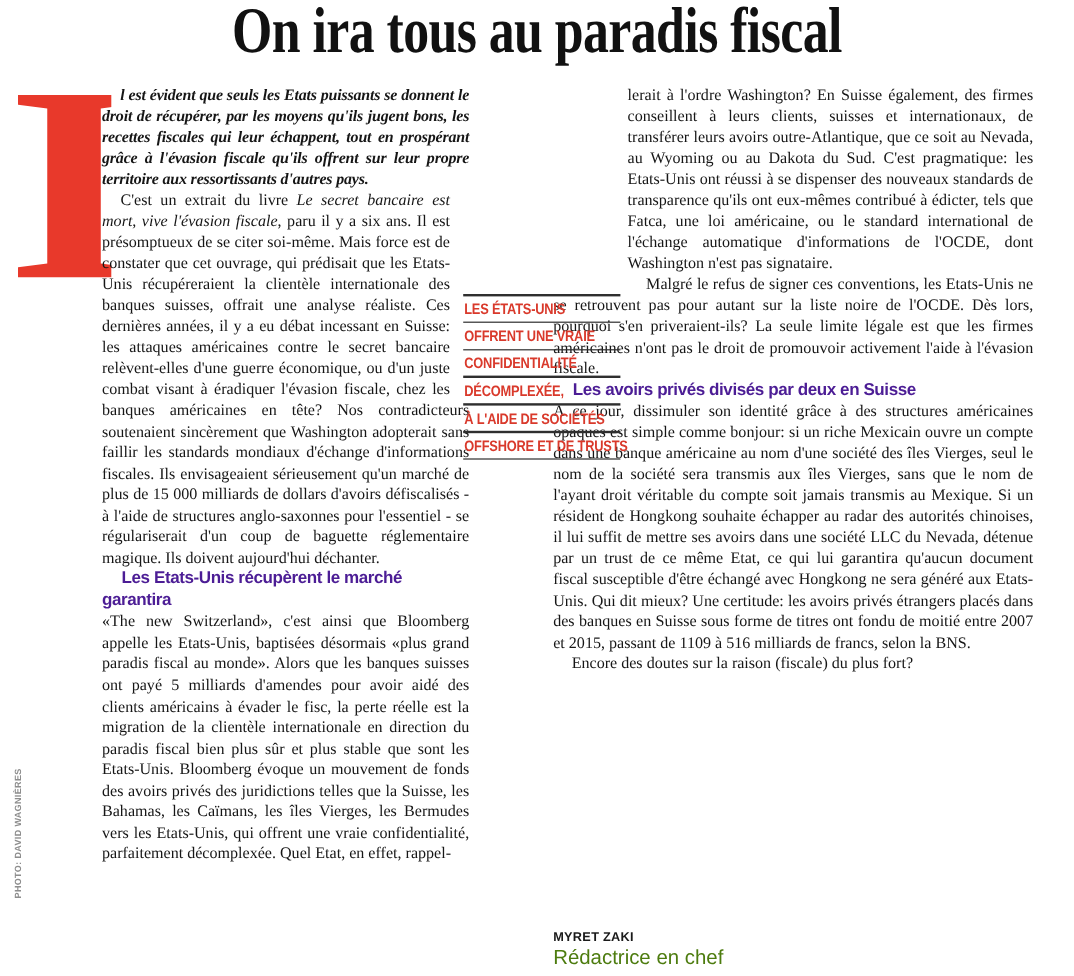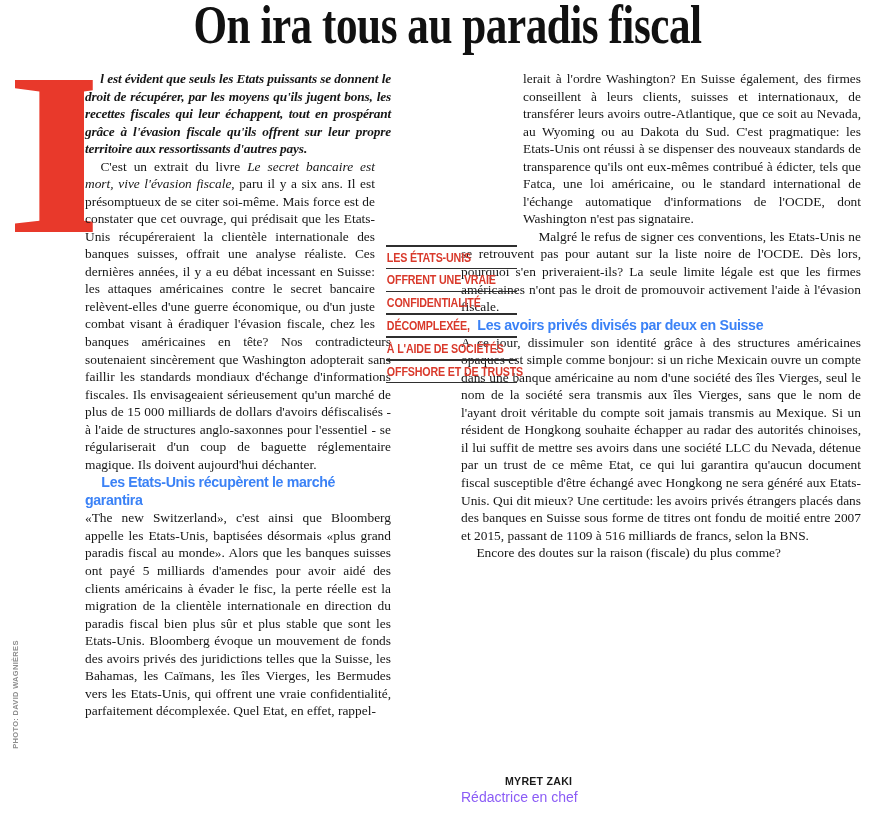--- a/index.html
+++ b/index.html
@@ -115,21 +115,21 @@
     margin: 0;
   }
 
   
   .subhead {
     font-family: "Liberation Sans", "DejaVu Sans", sans-serif;
     font-weight: 700;
     font-size: 14.2px;
     line-height: 18px;
     letter-spacing: -0.35px;
-    color: #3b82f6;
+    color: #4c1d95;
     text-indent: 0;
     text-align: left;
     margin: 14px 0 3px 0;
   }
 
   
   #pullquote {
     position: absolute;
     left: 386px;
     top: 245px;
@@ -161,27 +161,26 @@
     top: 774px;
     width: 400px;
     font-family: "Liberation Sans", "DejaVu Sans", sans-serif;
     color: #1a1a1a;
   }
   #byline .b-name {
     font-size: 10.6px;
     font-weight: 700;
     letter-spacing: 0.25px;
     line-height: 15px;
-    margin-left: 44px;
   }
   #byline .b-role {
-    font-size: 14px;
+    font-size: 17px;
     font-weight: 400;
     line-height: 17px;
-    color: #8b5cf6;
+    color: #4d7c0f;
   }
 </style>
 </head>
 <body>
 
 <div id="headline">On ira tous au paradis fiscal</div>
 
 <div id="photo-credit">PHOTO: DAVID WAGNIÈRES</div>
 
 <div id="dropcap">I</div>
@@ -200,21 +199,21 @@
 <div id="col-right" class="col">
 
   <p class="noindent"><span class="shape-right" style="float: left; width: 62px; height: 164px;"></span>lerait à l'ordre Washington? En Suisse également, des firmes conseillent à leurs clients, suisses et internationaux, de transférer leurs avoirs outre-Atlantique, que ce soit au Nevada, au Wyoming ou au Dakota du Sud. C'est pragmatique: les Etats-Unis ont réussi à se dispenser des nouveaux standards de transparence qu'ils ont eux-mêmes contribué à édicter, tels que Fatca, une loi américaine, ou le standard international de l'échange automatique d'informations de l'OCDE, dont Washington n'est pas signataire.</p>
 
   <p>Malgré le refus de signer ces conventions, les Etats-Unis ne se retrouvent pas pour autant sur la liste noire de l'OCDE. Dès lors, pourquoi s'en priveraient-ils? La seule limite légale est que les firmes américaines n'ont pas le droit de promouvoir activement l'aide à l'évasion fiscale.</p>
 
   <p class="subhead">Les avoirs privés divisés par deux en Suisse</p>
 
   <p class="noindent">A ce jour, dissimuler son identité grâce à des structures américaines opaques est simple comme bonjour: si un riche Mexicain ouvre un compte dans une banque américaine au nom d'une société des îles Vierges, seul le nom de la société sera transmis aux îles Vierges, sans que le nom de l'ayant droit véritable du compte soit jamais transmis au Mexique. Si un résident de Hongkong souhaite échapper au radar des autorités chinoises, il lui suffit de mettre ses avoirs dans une société LLC du Nevada, détenue par un trust de ce même Etat, ce qui lui garantira qu'aucun document fiscal susceptible d'être échangé avec Hongkong ne sera généré aux Etats-Unis. Qui dit mieux? Une certitude: les avoirs privés étrangers placés dans des banques en Suisse sous forme de titres ont fondu de moitié entre 2007 et 2015, passant de 1109 à 516 milliards de francs, selon la BNS.</p>
 
-  <p>Encore des doutes sur la raison (fiscale) du plus comme?</p>
+  <p>Encore des doutes sur la raison (fiscale) du plus fort?</p>
 </div>
 
 <div id="pullquote">
   <div class="pq-rule"></div>
   <div class="pq-line">LES ÉTATS-UNIS</div>
   <div class="pq-rule"></div>
   <div class="pq-line">OFFRENT UNE VRAIE</div>
   <div class="pq-rule"></div>
   <div class="pq-line">CONFIDENTIALITÉ</div>
   <div class="pq-rule"></div>

